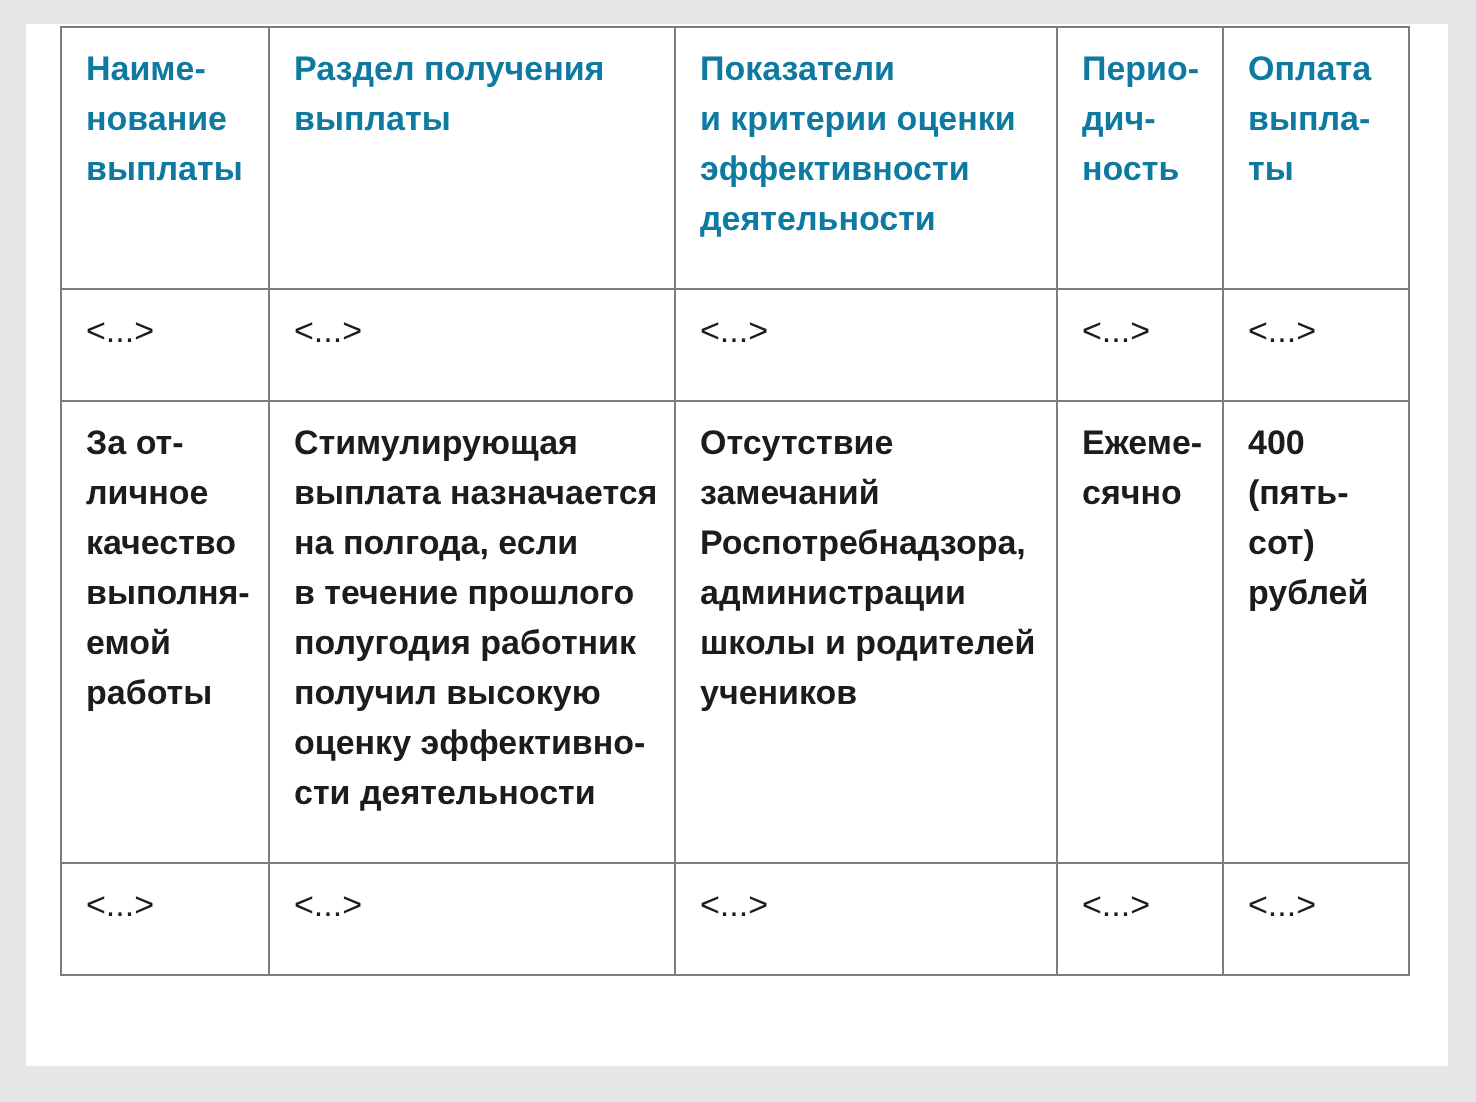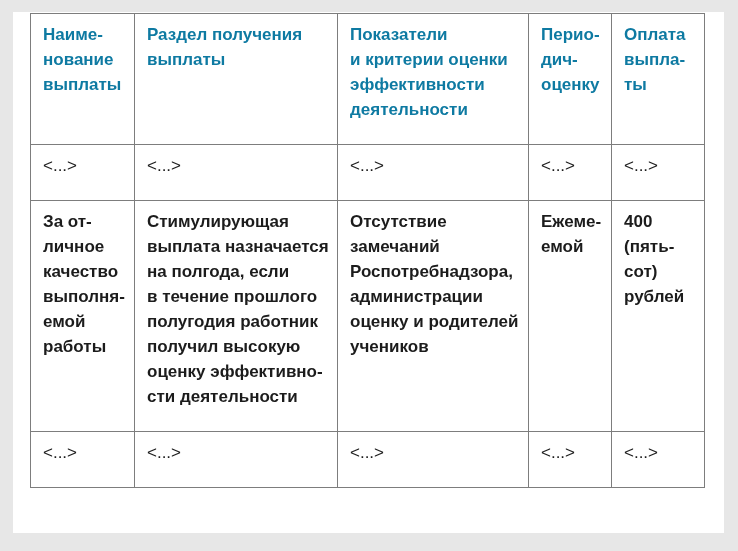--- a/index.html
+++ b/index.html
@@ -81,21 +81,21 @@
 нование
 выплаты</th>
         <th>Раздел получения
 выплаты</th>
         <th>Показатели
 и критерии оценки
 эффективности
 деятельности</th>
         <th>Перио-
 дич-
-оценку</th>
+ность</th>
         <th>Оплата
 выпла-
 ты</th>
       </tr>
       <tr class="r-ellipsis">
         <td>&lt;...&gt;</td>
         <td>&lt;...&gt;</td>
         <td>&lt;...&gt;</td>
         <td>&lt;...&gt;</td>
         <td>&lt;...&gt;</td>
@@ -112,24 +112,24 @@
 на полгода, если
 в течение прошлого
 полугодия работник
 получил высокую
 оценку эффективно-
 сти деятельности</td>
         <td>Отсутствие
 замечаний
 Роспотребнадзора,
 администрации
-оценку и родителей
+школы и родителей
 учеников</td>
         <td>Ежеме-
-емой</td>
+сячно</td>
         <td>400
 (пять-
 сот)
 рублей</td>
       </tr>
       <tr class="r-ellipsis">
         <td>&lt;...&gt;</td>
         <td>&lt;...&gt;</td>
         <td>&lt;...&gt;</td>
         <td>&lt;...&gt;</td>

